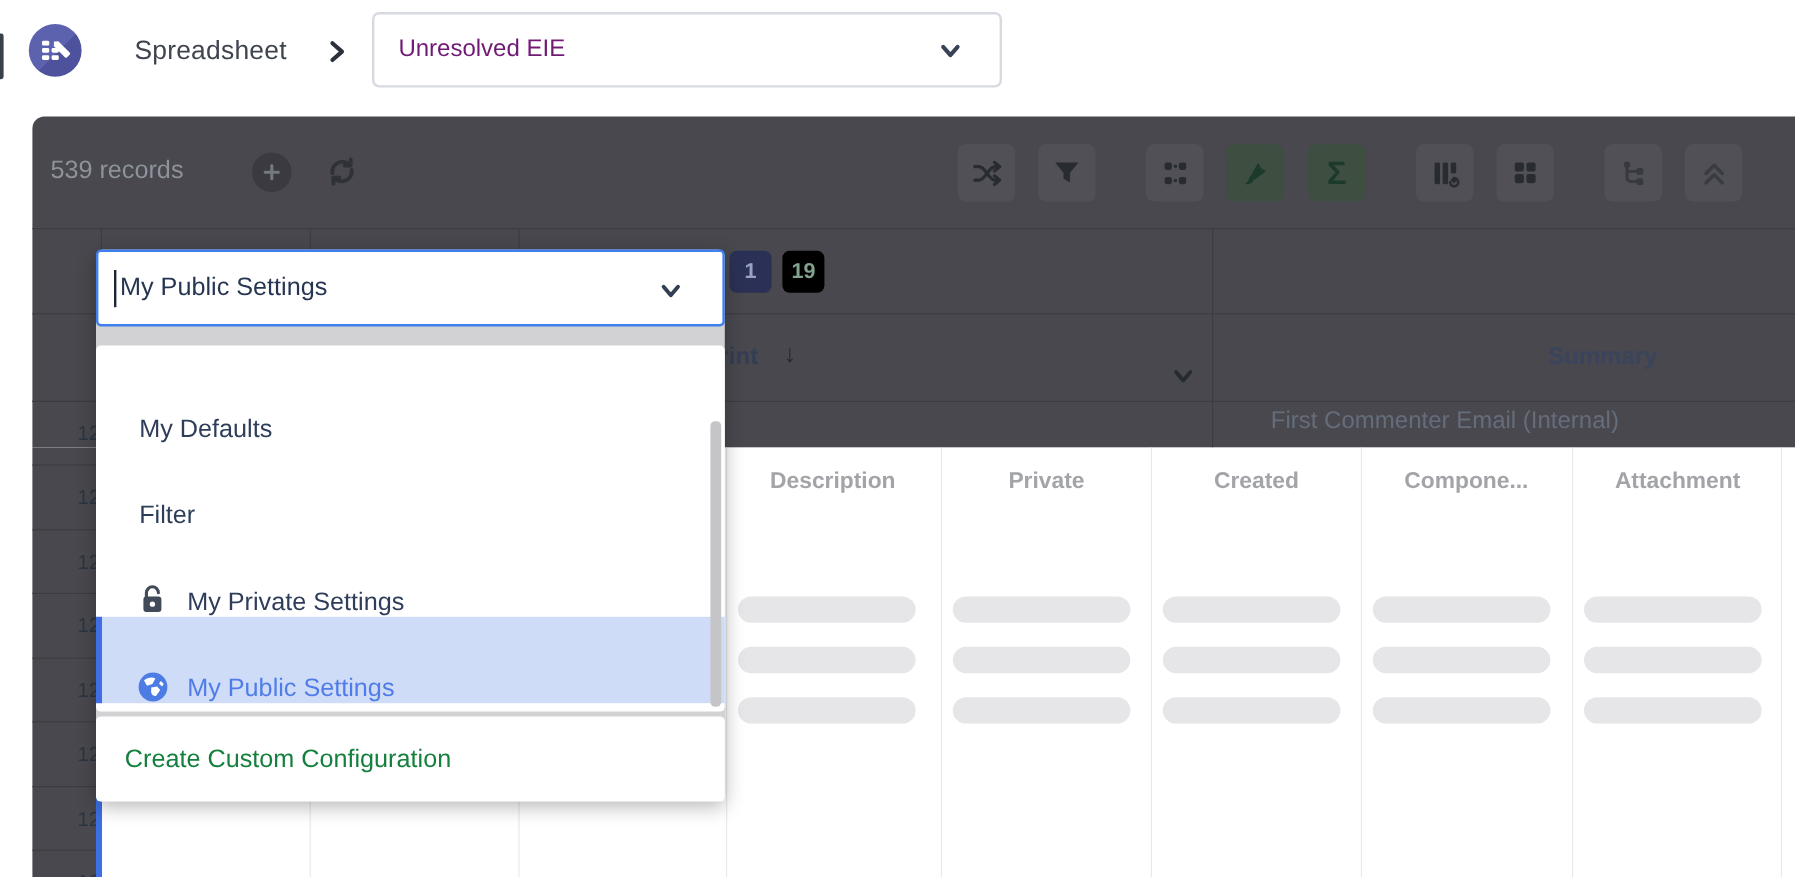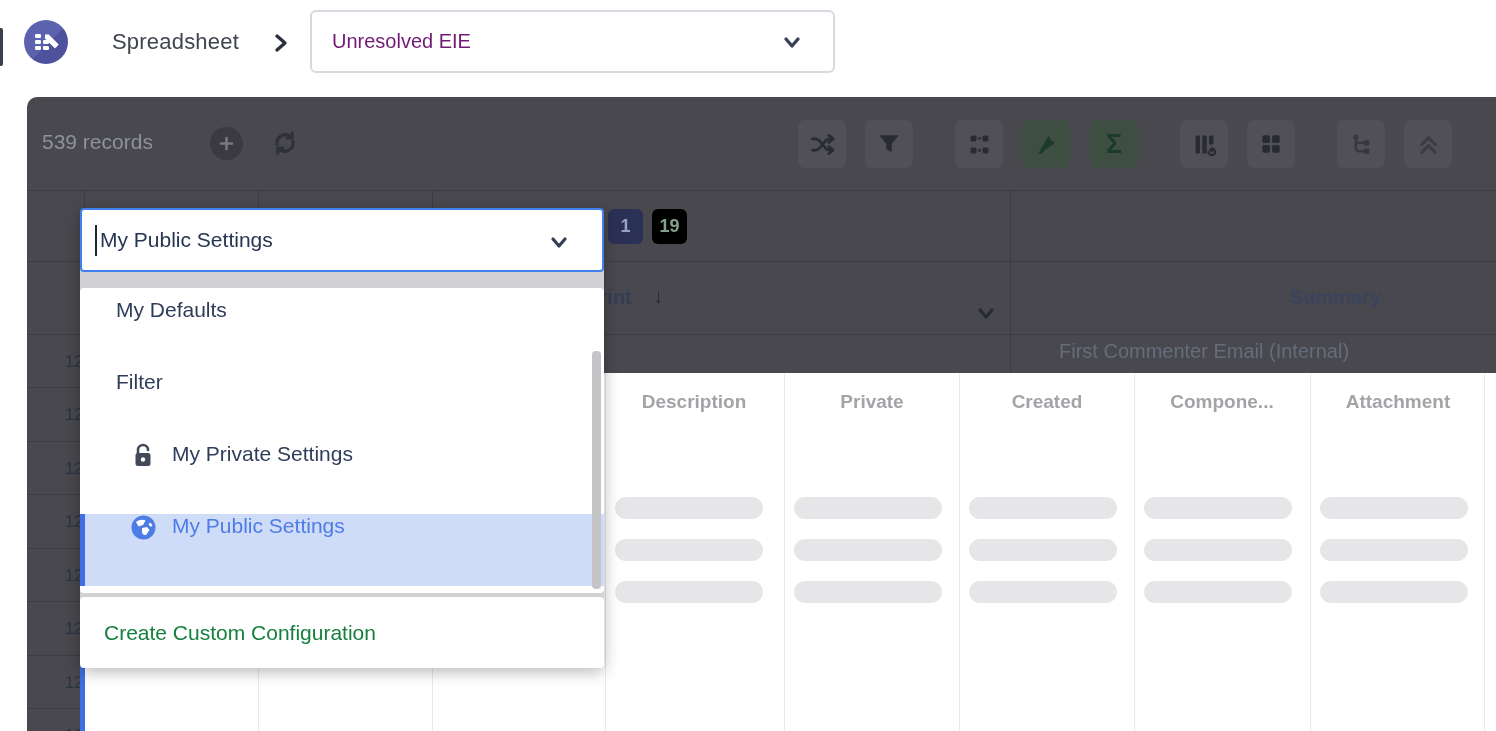--- a/index.html
+++ b/index.html
@@ -55,24 +55,24 @@
   
   .popup-back { left:80px; top:208px; width:524px; height:460px; background:#d2d2d5; border-radius:6px;
                 box-shadow:0 4px 16px rgba(0,0,0,.28); }
   .combobox { left:80px; top:208px; width:524px; height:64px; background:#fff; border:2px solid #4080ee;
               border-radius:4px; display:flex; align-items:center; padding-left:18px; }
   .combobox .caret { position:absolute; left:13px; top:15px; width:2px; height:31px; background:#1c2636; }
   .combobox-label { font-size:21px; color:#263551; }
   .combobox svg { position:absolute; right:32px; top:25px; }
 
   .menu-list { left:80px; top:288px; width:524px; height:305px; background:#fff; border-radius:4px; overflow:hidden; }
-  .menu-item { position:absolute; left:0; width:632px; height:72px; display:flex; align-items:flex-start; cursor:pointer; }
+  .menu-item { position:absolute; left:0; width:632px; height:72px; display:flex; align-items:flex-end; cursor:pointer; }
   .menu-item .label { font-size:21px; color:#2e3d59; }
   .menu-item.plain { padding-left:36px; }
-  .menu-item.iconed { padding-left:48px; }
+  .menu-item.iconed { padding-left:32px; }
   .menu-item .mi-icon { width:30px; margin-right:14px; display:flex; align-items:center; justify-content:center; }
   .menu-item.selected { background:#cfdcf8; }
   .menu-item.selected .label { color:#4f7ce6; }
   .sel-bar { position:absolute; left:0; top:0; width:5px; height:72px; background:#3f6fe3; }
   .edit-btn { position:absolute; right:46px; top:24px; cursor:pointer; }
   .scroll-thumb { left:592px; top:351px; width:9px; height:238px; background:#c5c5c8; border-radius:4px; }
 
   .menu-footer { left:80px; top:597px; width:524px; height:71px; background:#fff; border-radius:4px;
                  display:flex; align-items:center; padding-left:24px; cursor:pointer; }
   .menu-footer .label { font-size:21px; color:#15803d; }

